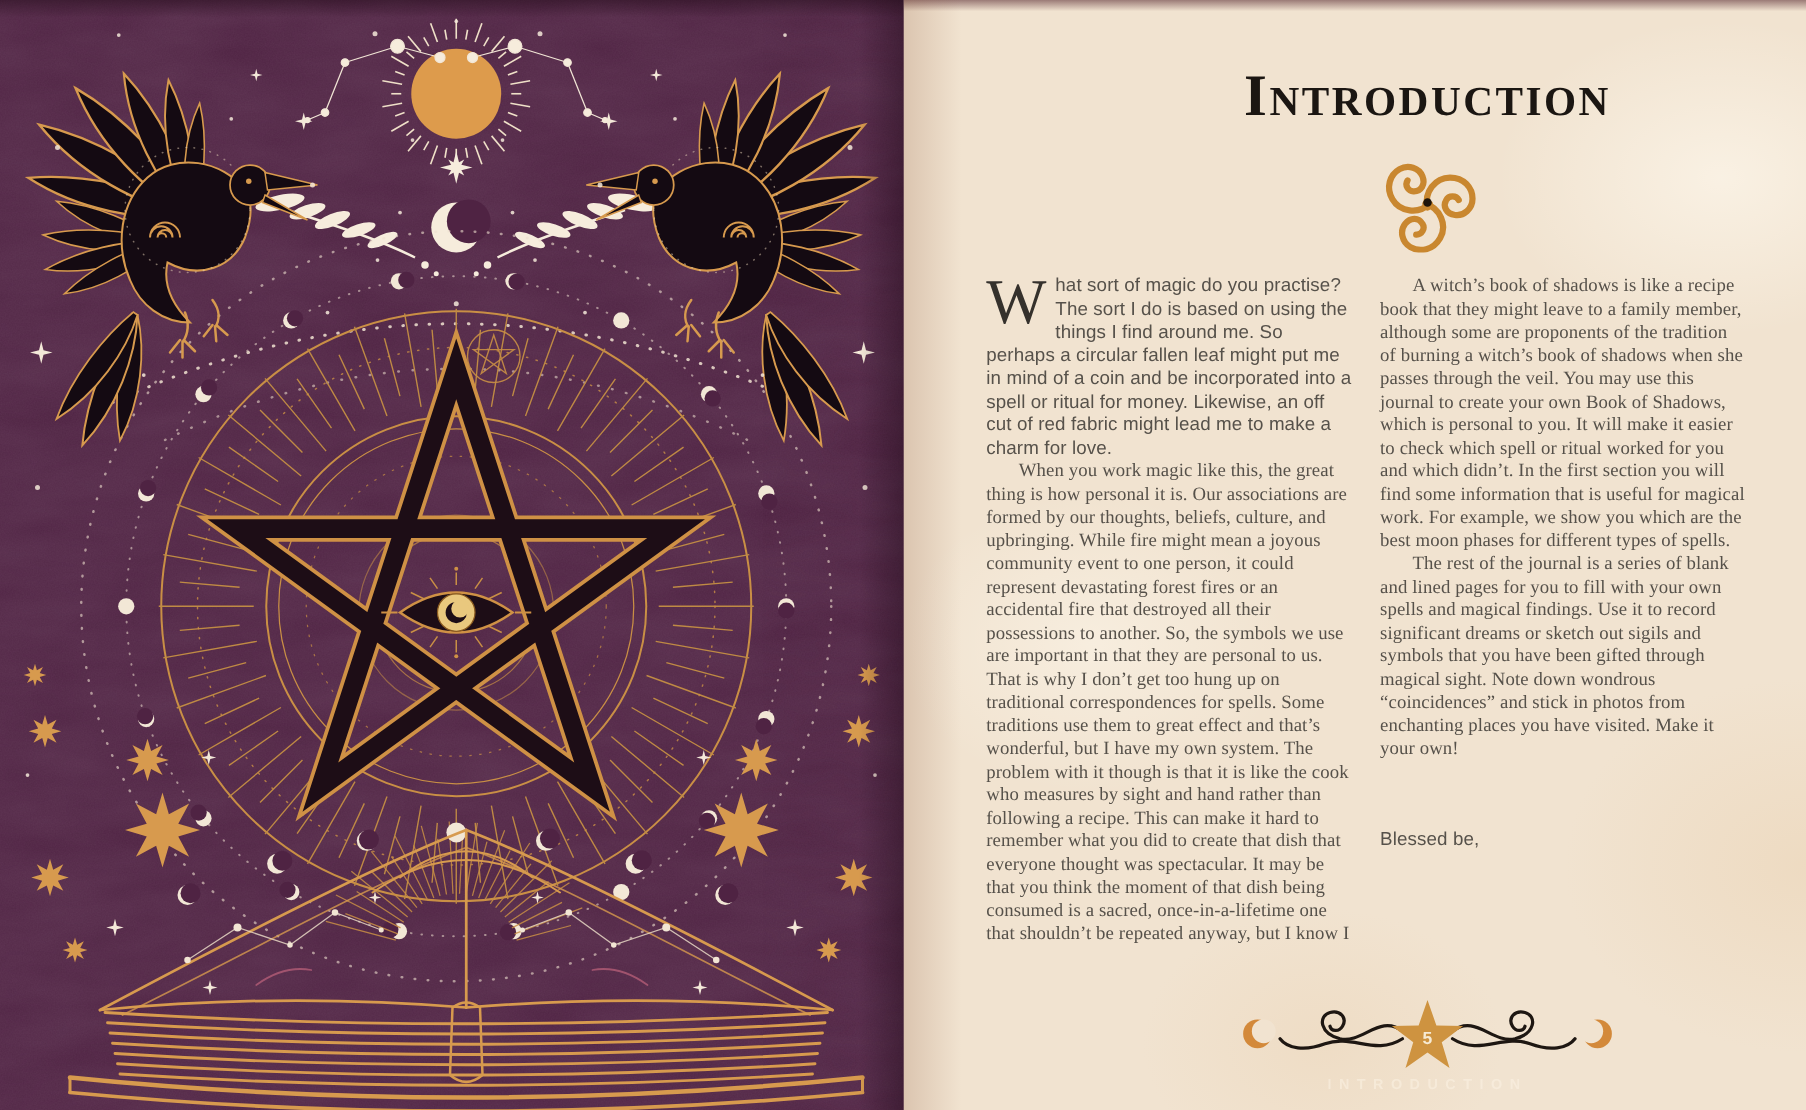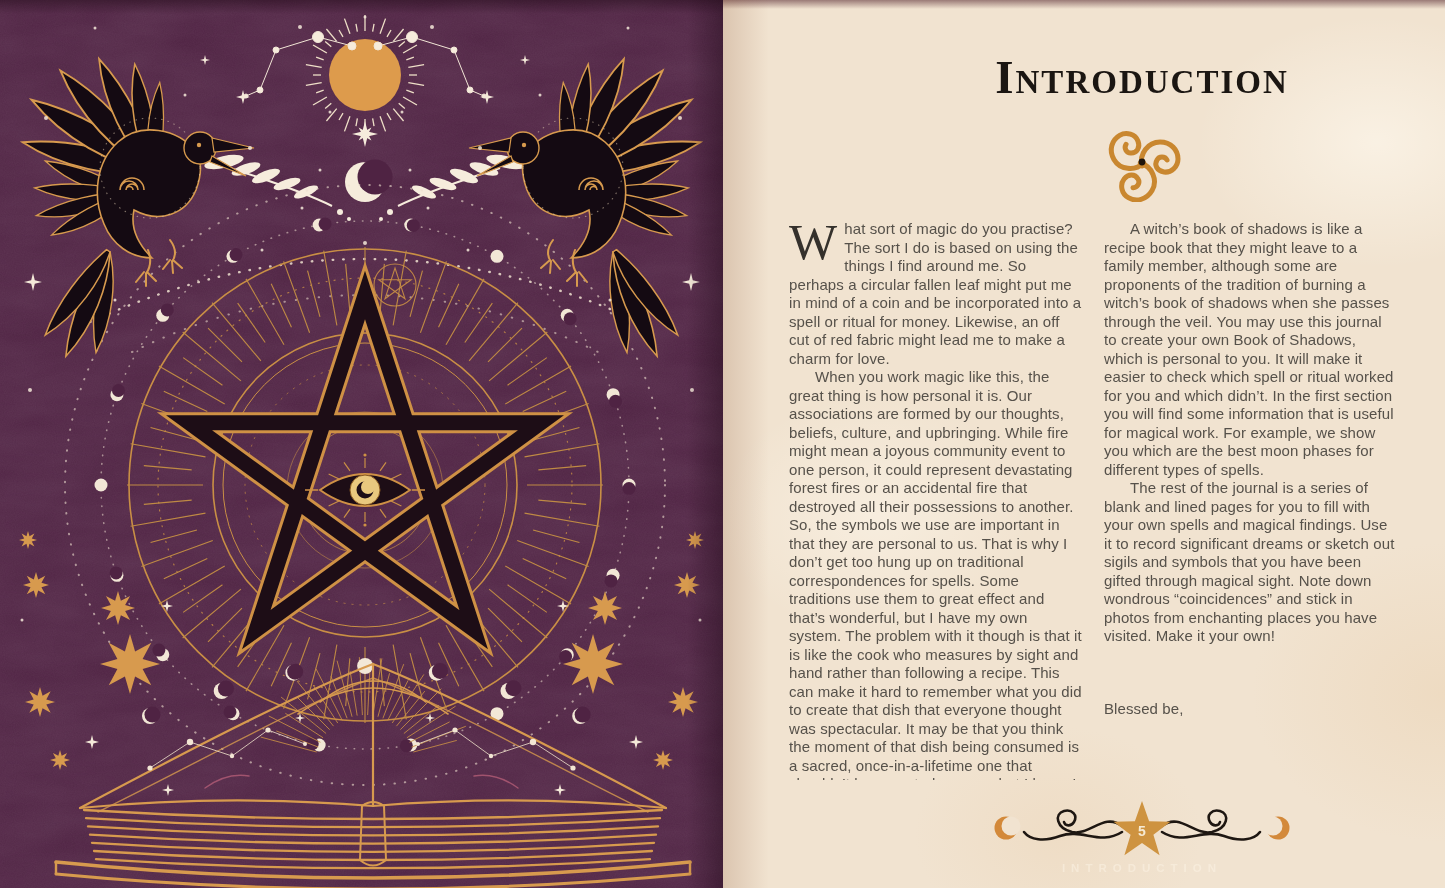--- a/index.html
+++ b/index.html
@@ -19,21 +19,21 @@
       radial-gradient(ellipse 300px 210px at 78% 16%,rgba(255,250,240,.6),transparent 60%),
       radial-gradient(ellipse 260px 200px at 18% 58%,rgba(255,250,240,.45),transparent 60%),
       radial-gradient(ellipse 320px 250px at 86% 78%,rgba(235,212,182,.55),transparent 60%),
       radial-gradient(ellipse 240px 180px at 40% 94%,rgba(236,214,186,.5),transparent 60%);}
   .title{margin:50px 40px 14px;text-align:center;font-family:"Liberation Serif",serif;
     font-variant:small-caps;font-weight:700;font-size:47px;letter-spacing:2px;color:#1b1612;}
   .triskele-wrap{text-align:center;height:84px;margin-bottom:18px;}
   .cols{display:flex;gap:22px;padding:0 42px 0 66px;height:560px;overflow:hidden;}
   .col{width:293px;font-size:15px;line-height:18.5px;letter-spacing:.1px;}
   .para{margin:0;}
-  .para.ind{text-indent:26px;}
+  .para.ind{text-indent:26px;font-family:Liberation Serif, serif;}
   .dropcap{float:left;font-family:"Liberation Serif",serif;font-size:51px;line-height:38px;
     padding:3px 7px 0 0;color:#35312c;}
   .closing{margin-top:54px;}
   #footer-ornament{position:absolute;left:50%;bottom:14px;transform:translateX(-50%);
     width:320px;text-align:center;}
   #footer-label{margin-top:0;font-size:11.5px;letter-spacing:6px;color:rgba(252,243,228,.55);
     font-weight:bold;}
 </style>
 </head>
 <body>

